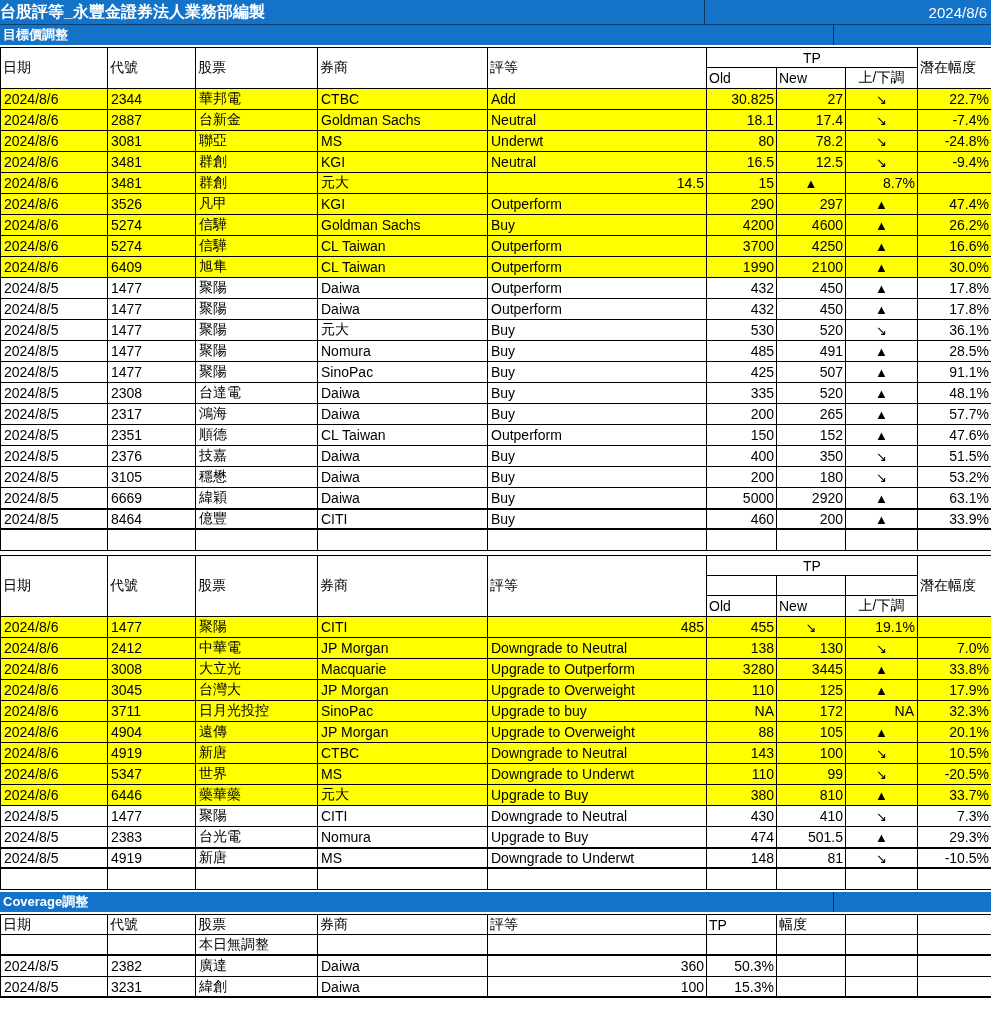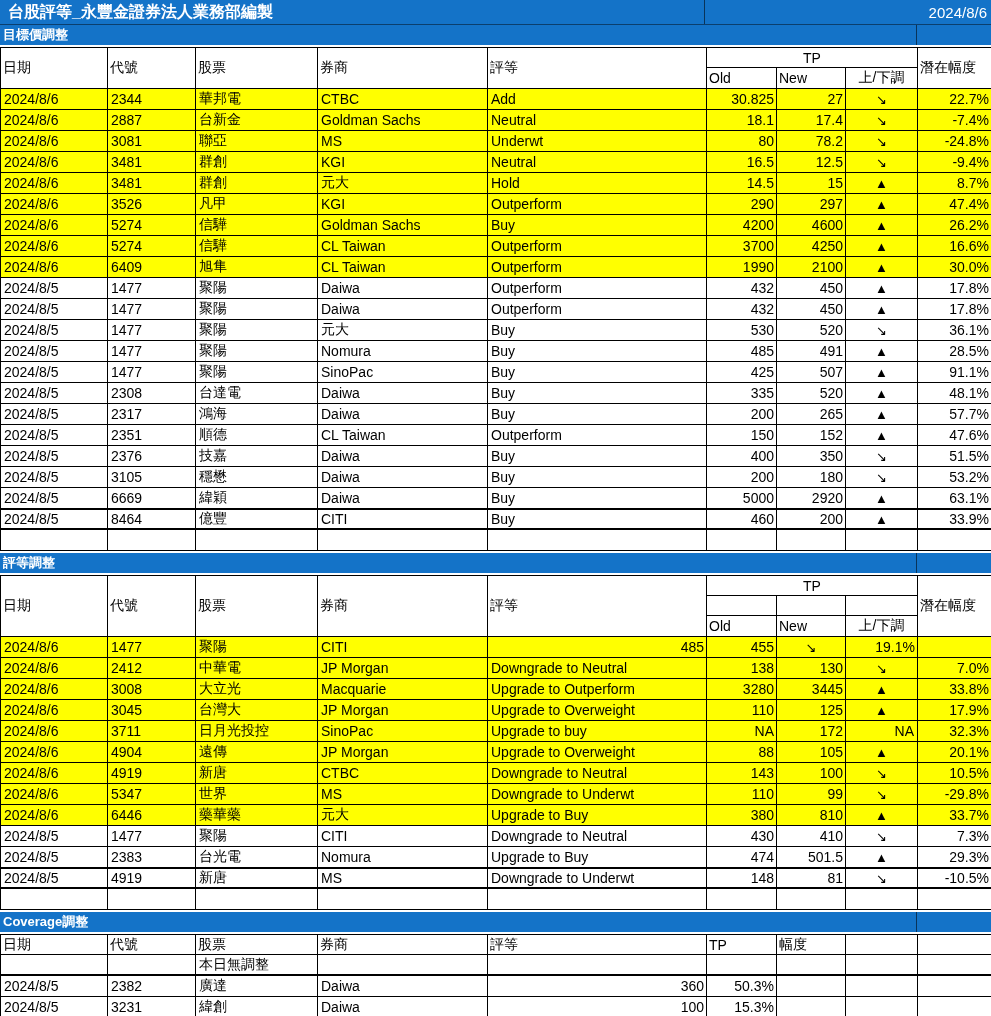--- a/index.html
+++ b/index.html
@@ -9,27 +9,27 @@
   }
   *{box-sizing:border-box;margin:0;padding:0}
   body{
     width:991px;background:#fff;color:#000;
     font-family:"Liberation Sans","DejaVu Sans",sans-serif;
     font-size:14px;
   }
   .sheet{width:991px}
   
   .title-bar{display:flex;height:25px;background:var(--blue);border-bottom:1px solid rgba(0,0,0,.45)}
-  .title-left{width:705px;display:flex;align-items:center;padding-left:8px;
+  .title-left{width:705px;display:flex;align-items:center;padding-left:0;
     color:#fff;font-weight:bold;font-size:16px;border-right:1px solid rgba(0,0,0,.55)}
   .title-right{flex:1;display:flex;align-items:center;justify-content:flex-end;
     padding-right:4px;color:#fff;font-size:15px}
   
   .bar{display:flex;height:20px;background:var(--blue)}
-  .bar-left{width:917px;display:flex;align-items:center;padding-left:3px;
+  .bar-left{width:834px;display:flex;align-items:center;padding-left:3px;
     color:#fff;font-weight:bold;font-size:13px;border-right:1px solid rgba(0,0,0,.55)}
   .bar-right{flex:1}
   .gap{height:2px;background:#fff}
   
   .thead,.row{display:grid;grid-template-columns:var(--cols)}
   .thead{border-top:1px solid #000;border-bottom:1px solid #000;border-left:1px solid #000}
   .thead.two{grid-template-rows:20px 20px}
   .thead.three{grid-template-rows:20px 20px 20px}
   .thead.one{grid-template-rows:19px}
   .cell{border-right:1px solid #000;display:flex;align-items:center;
@@ -130,21 +130,20 @@
         <div class="cell num">12.5</div>
         <div class="cell updown c-down">↘</div>
         <div class="cell num">-9.4%</div>
       </div>
 
       <div class="row hl">
         <div class="cell">2024/8/6</div>
         <div class="cell">3481</div>
         <div class="cell">群創</div>
         <div class="cell">元大</div>
-        <div class="cell">Hold</div>
         <div class="cell num">14.5</div>
         <div class="cell num">15</div>
         <div class="cell updown c-up">▲</div>
         <div class="cell num">8.7%</div>
       </div>
 
       <div class="row hl">
         <div class="cell">2024/8/6</div>
         <div class="cell">3526</div>
         <div class="cell">凡甲</div>
@@ -343,24 +342,20 @@
     <div class="cell"></div>
     <div class="cell"></div>
     <div class="cell"></div>
     <div class="cell"></div>
     <div class="cell"></div>
     <div class="cell"></div>
     <div class="cell"></div>
   </div>
   <div class="gap"></div>
 
-  <div class="bar">
-    <div class="bar-left">評等調整</div>
-    <div class="bar-right"></div>
-  </div>
   <div class="gap"></div>
 
   <div class="thead three">
     <div class="cell rs c1 hdr">日期</div>
     <div class="cell rs c2 hdr">代號</div>
     <div class="cell rs c3 hdr">股票</div>
     <div class="cell rs c4 hdr">券商</div>
     <div class="cell rs c5 hdr">評等</div>
     <div class="cell tps r1 ctr bb">TP</div>
     <div class="cell c6 r2 bb"></div>
@@ -459,21 +454,21 @@
 
       <div class="row hl">
         <div class="cell">2024/8/6</div>
         <div class="cell">5347</div>
         <div class="cell">世界</div>
         <div class="cell">MS</div>
         <div class="cell">Downgrade to Underwt</div>
         <div class="cell num">110</div>
         <div class="cell num">99</div>
         <div class="cell updown c-down">↘</div>
-        <div class="cell num">-29.8%</div>
+        <div class="cell num">-20.5%</div>
       </div>
 
       <div class="row hl">
         <div class="cell">2024/8/6</div>
         <div class="cell">6446</div>
         <div class="cell">藥華藥</div>
         <div class="cell">元大</div>
         <div class="cell">Upgrade to Buy</div>
         <div class="cell num">380</div>
         <div class="cell num">810</div>

